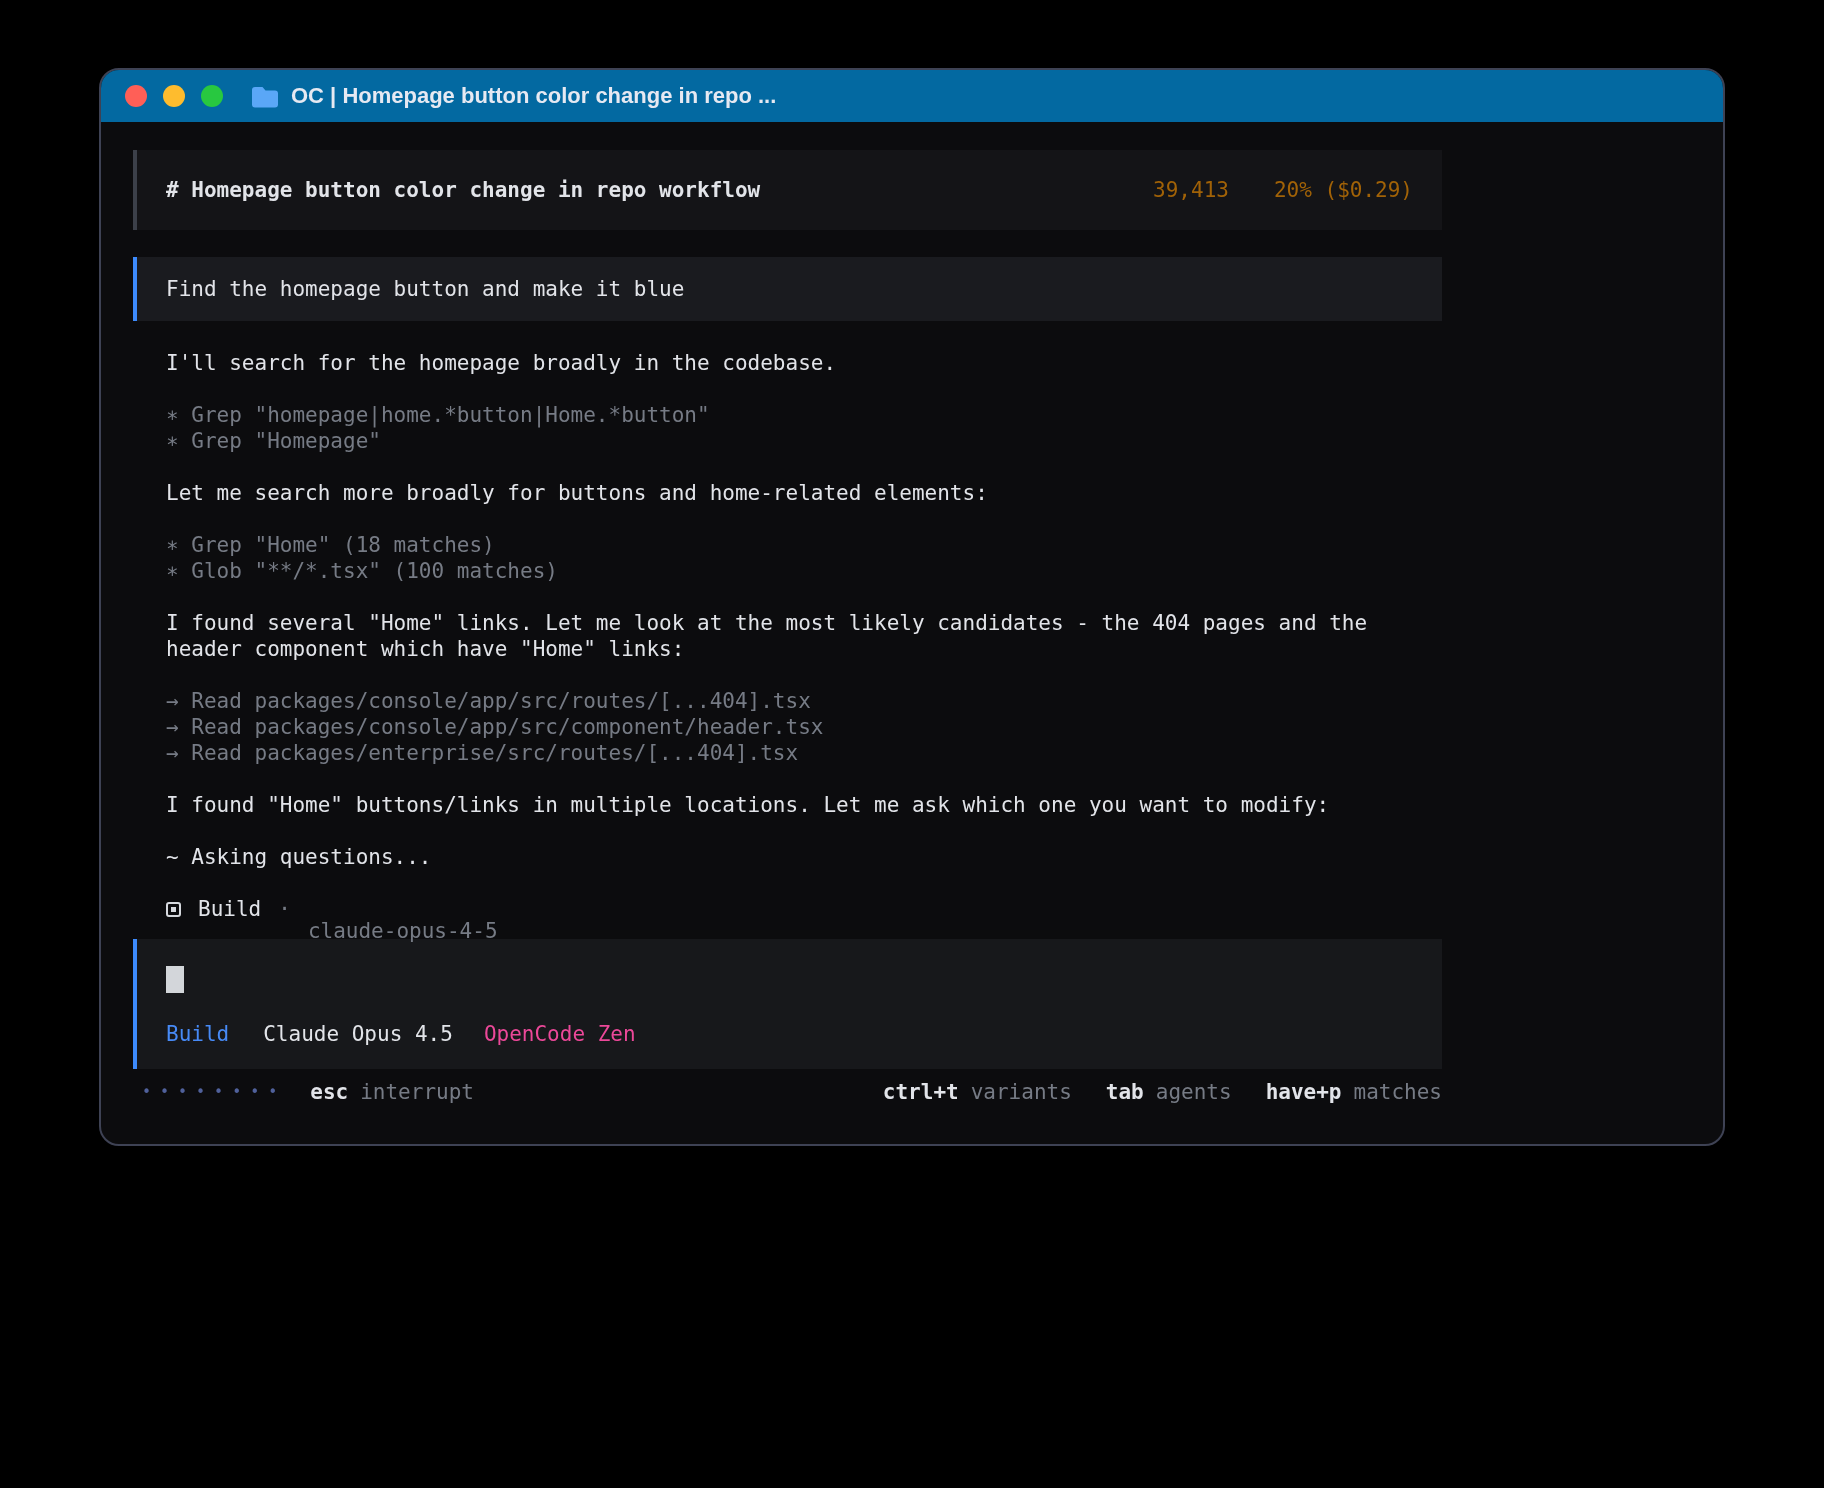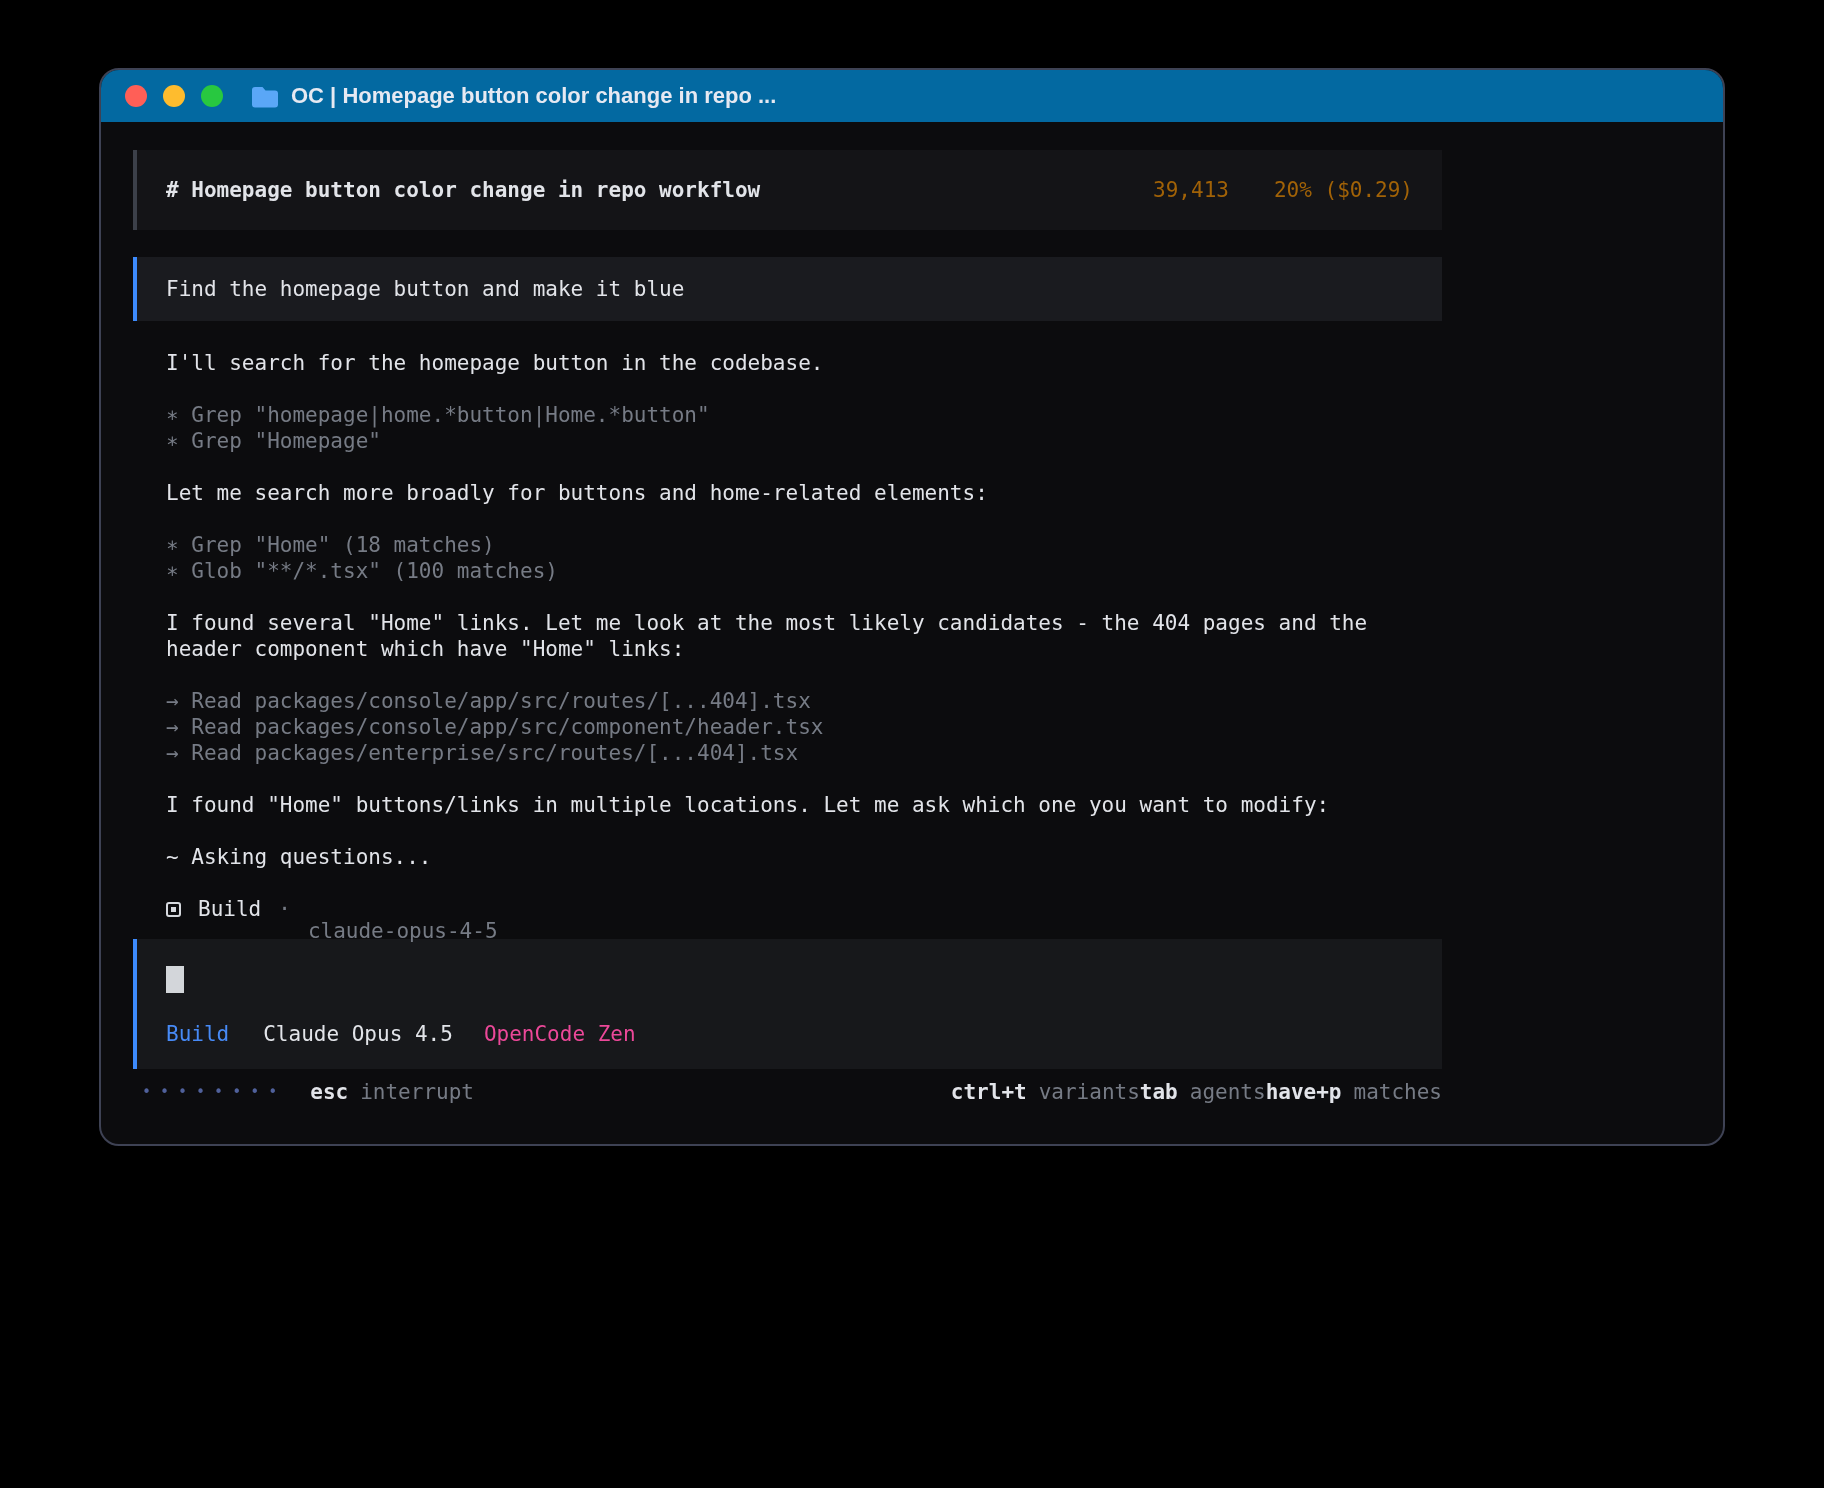--- a/index.html
+++ b/index.html
@@ -116,21 +116,21 @@
   .status-bar {
     width: 1309px;
     margin-top: 10px;
     height: 26px;
     display: flex;
     align-items: center;
     justify-content: space-between;
     padding-left: 9px;
   }
   .sb-left  { display: flex; align-items: center; gap: 24px; }
-  .sb-right { display: flex; align-items: center; }
+  .sb-right { display: flex; align-items: center; gap: 34px; }
   .spinner  {
     color: #50619b;
     font-size: 15px;
     letter-spacing: 9px;
     line-height: 26px;
   }
   .shortcut { display: flex; gap: 12px; white-space: pre; }
   .key { font-weight: 700; color: #e2e4e9; }
   .lbl { color: #767b85; }
 </style>
@@ -161,21 +161,21 @@
         <span>39,413</span>
         <span>20% ($0.29)</span>
       </span>
     </div>
 
     <div class="col user-msg">
       <span>Find the homepage button and make it blue</span>
     </div>
 
     <div class="transcript">
-      <div class="line">I'll search for the homepage button in the codebase.</div>
+      <div class="line">I'll search for the homepage broadly in the codebase.</div>
       <div class="sp"></div>
       <div class="line dim">∗ Grep "homepage|home.*button|Home.*button"</div>
       <div class="line dim">∗ Grep "Homepage"</div>
       <div class="sp"></div>
       <div class="line">Let me search more broadly for buttons and home-related elements:</div>
       <div class="sp"></div>
       <div class="line dim">∗ Grep "Home" (18 matches)</div>
       <div class="line dim">∗ Glob "**/*.tsx" (100 matches)</div>
       <div class="sp"></div>
       <div class="line">I found several "Home" links. Let me look at the most likely candidates - the 404 pages and the header component which have "Home" links:</div>

